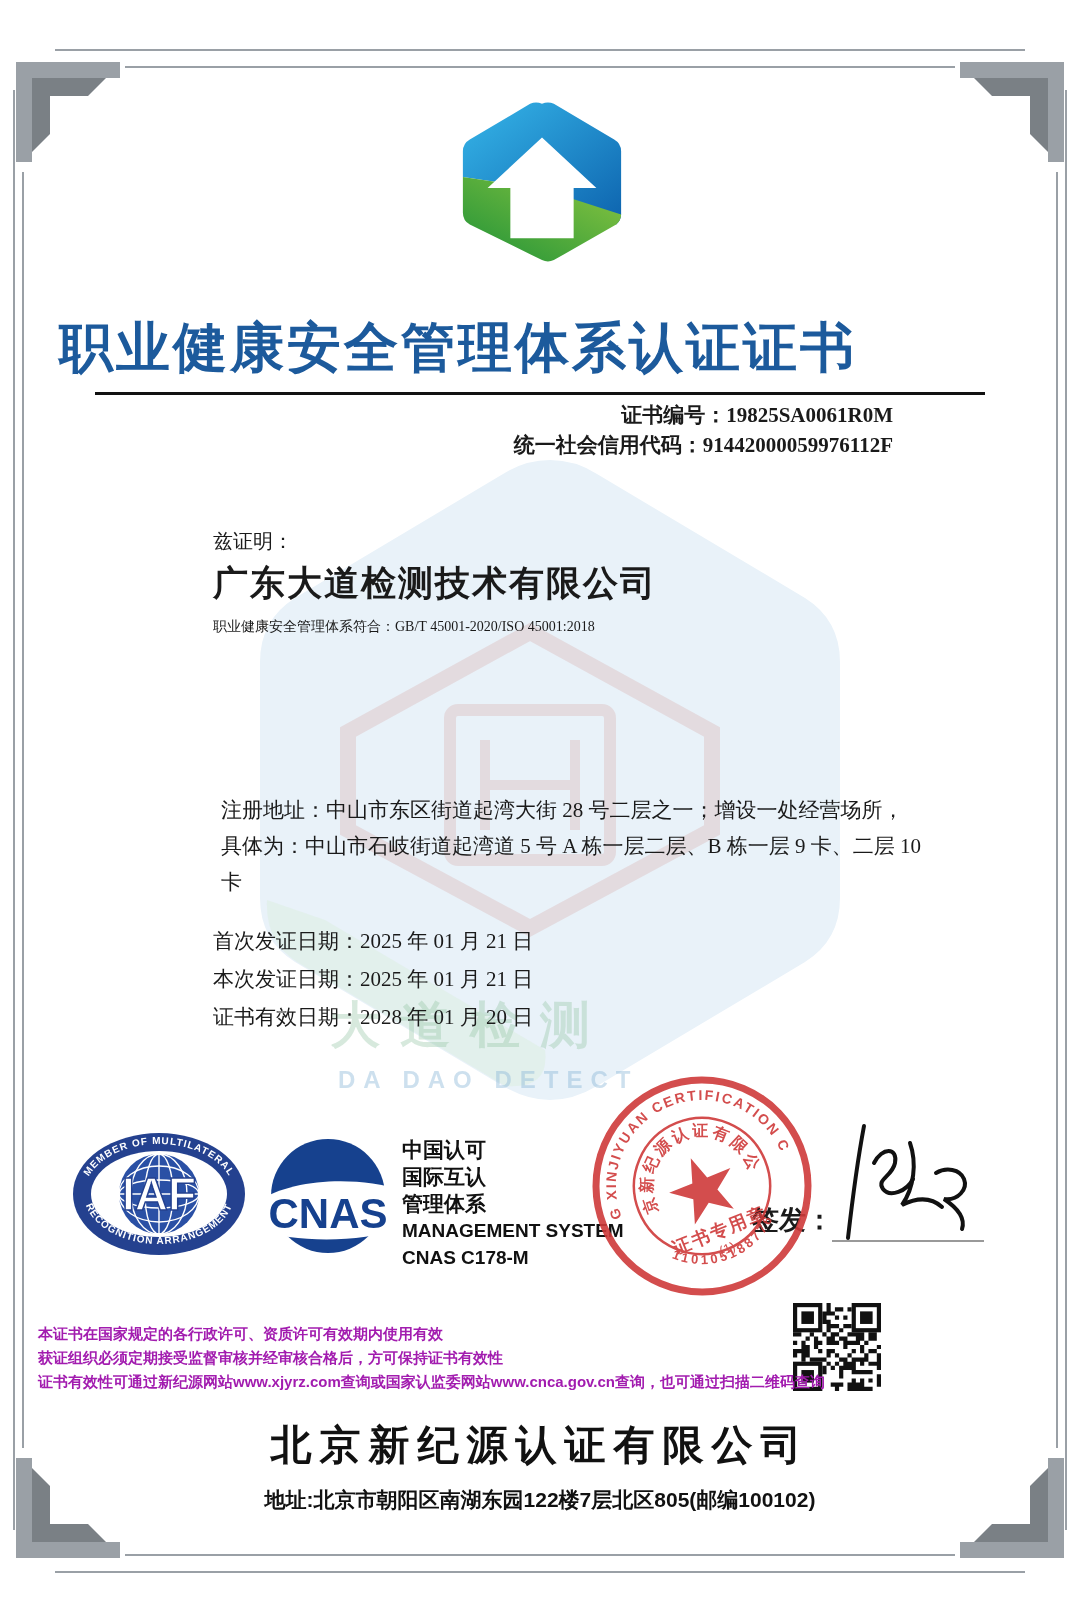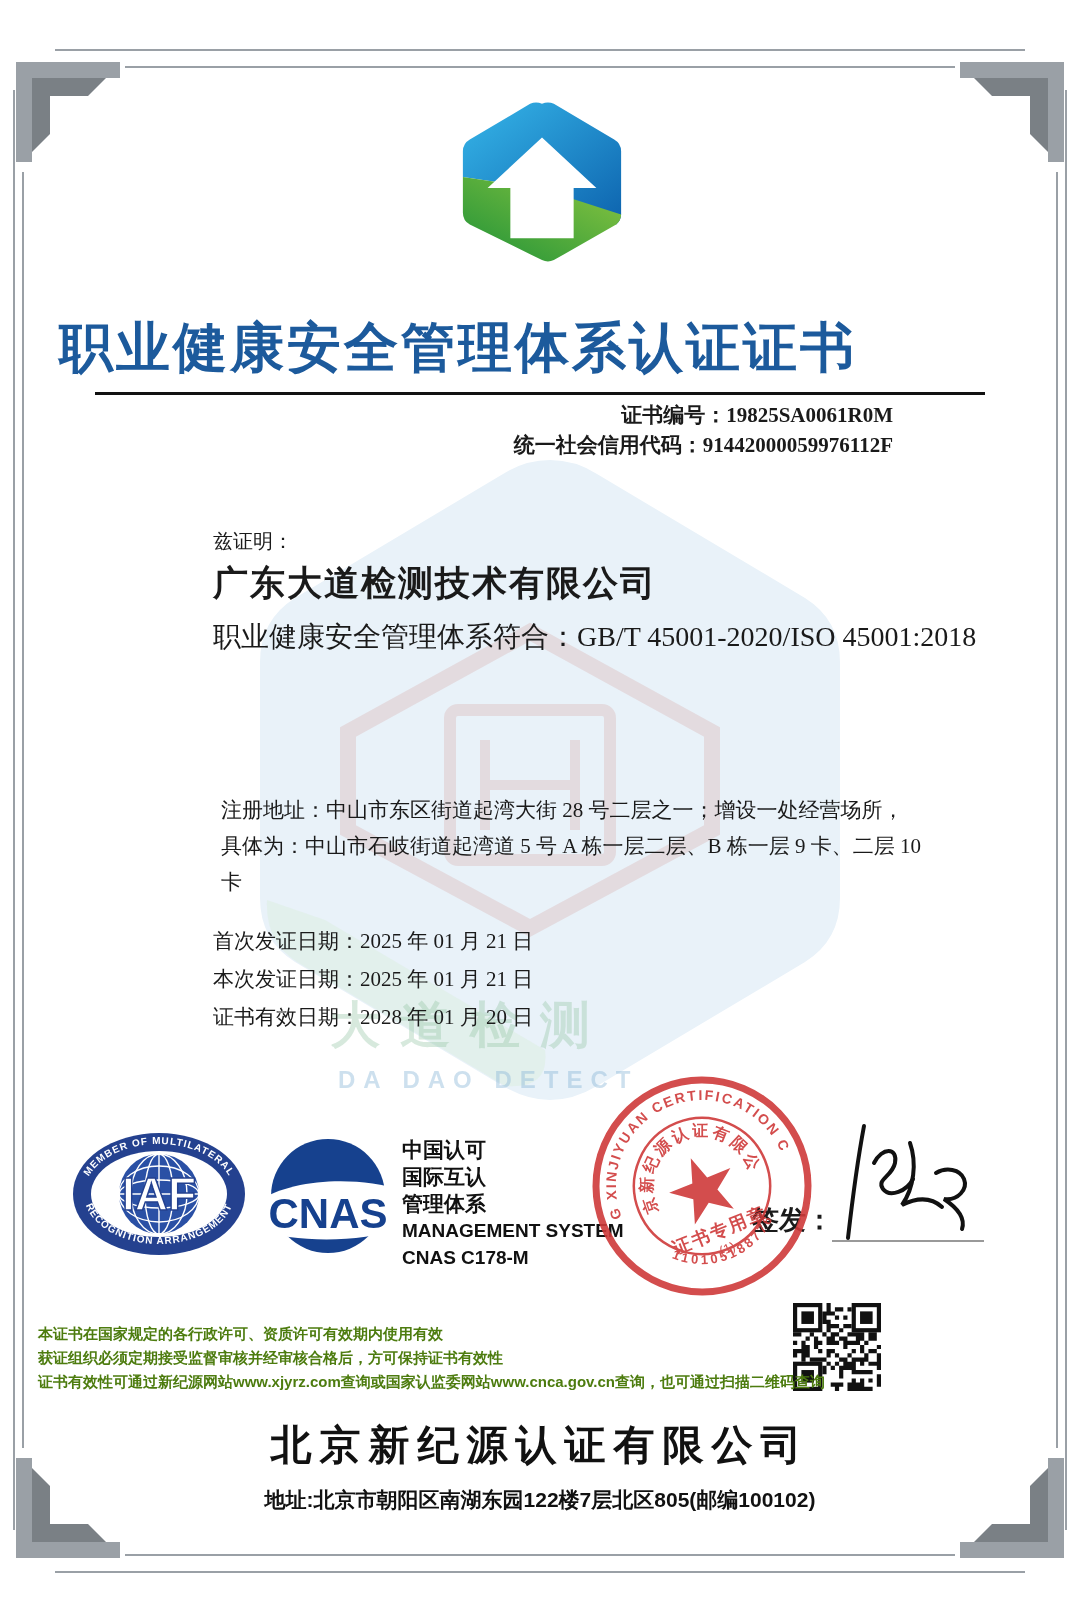--- a/index.html
+++ b/index.html
@@ -30,39 +30,39 @@
   
   .logo{position:absolute;left:428px;top:92px;width:228px;height:178px;z-index:2;}
   .title{position:absolute;left:0;top:312px;width:916px;text-align:center;z-index:2;
          font-size:54px;font-weight:bold;color:#1c5a9c;letter-spacing:3px;}
   .title-rule{position:absolute;left:95px;top:392px;width:890px;height:3px;background:#111;z-index:2;}
   .hline{position:absolute;right:187px;z-index:2;font-weight:bold;font-size:21px;white-space:nowrap;}
   .hline.n1{top:401px;}
   .hline.n2{top:431px;}
   .certify{position:absolute;left:213px;top:528px;font-size:20px;z-index:2;}
   .company{position:absolute;left:213px;top:560px;font-size:35px;font-weight:bold;z-index:2;letter-spacing:2px;text-align:right;}
-  .standard{position:absolute;left:213px;top:618px;font-size:28px;z-index:2;}
+  .standard{position:absolute;left:213px;top:618px;font-size:14px;z-index:2;}
   .scope{position:absolute;left:213px;top:678px;width:700px;font-size:22px;line-height:36px;z-index:2;}
   .scope b{font-weight:bold;}
   .addr{position:absolute;left:221px;top:792px;width:700px;font-size:21px;line-height:36px;z-index:2;}
   .dates{position:absolute;left:213px;top:922px;font-size:21px;line-height:38px;z-index:2;}
   
   .iaf{position:absolute;left:70px;top:1130px;width:178px;height:128px;z-index:2;}
   .cnas{position:absolute;left:252px;top:1136px;width:152px;height:120px;z-index:2;}
   .accr-text{position:absolute;left:402px;top:1136px;z-index:2;font-family:"Liberation Sans",sans-serif;
              font-weight:bold;font-size:21px;line-height:27px;color:#111;}
   .accr-text .en{font-size:19px;}
   
   .seal{position:absolute;left:588px;top:1072px;width:228px;height:228px;z-index:3;transform:rotate(-22deg);opacity:.9;}
   .signature{position:absolute;left:818px;top:1118px;width:160px;height:125px;z-index:3;}
   .issue-label{position:absolute;left:752px;top:1202px;font-size:27px;font-weight:bold;z-index:2;}
   .issue-line{position:absolute;left:832px;top:1240px;width:152px;height:2px;background:#999;z-index:2;}
   
   .fine{position:absolute;left:38px;top:1322px;z-index:2;font-family:"Liberation Sans",sans-serif;
-        font-size:15px;line-height:24px;color:#4d7c0f;white-space:nowrap;font-weight:600;}
+        font-size:15px;line-height:24px;color:#a21caf;white-space:nowrap;font-weight:600;}
   .qr{position:absolute;left:793px;top:1303px;width:88px;height:88px;z-index:2;}
   
   .footer-co{position:absolute;left:0;top:1418px;width:1080px;text-align:center;z-index:2;
              font-family:"Liberation Sans",sans-serif;font-size:41px;font-weight:bold;letter-spacing:8px;color:#111;}
   .footer-addr{position:absolute;left:0;top:1486px;width:1080px;text-align:center;z-index:2;
              font-family:"Liberation Sans",sans-serif;font-size:21px;font-weight:bold;color:#111;}
 </style>
 </head>
 <body>
 

